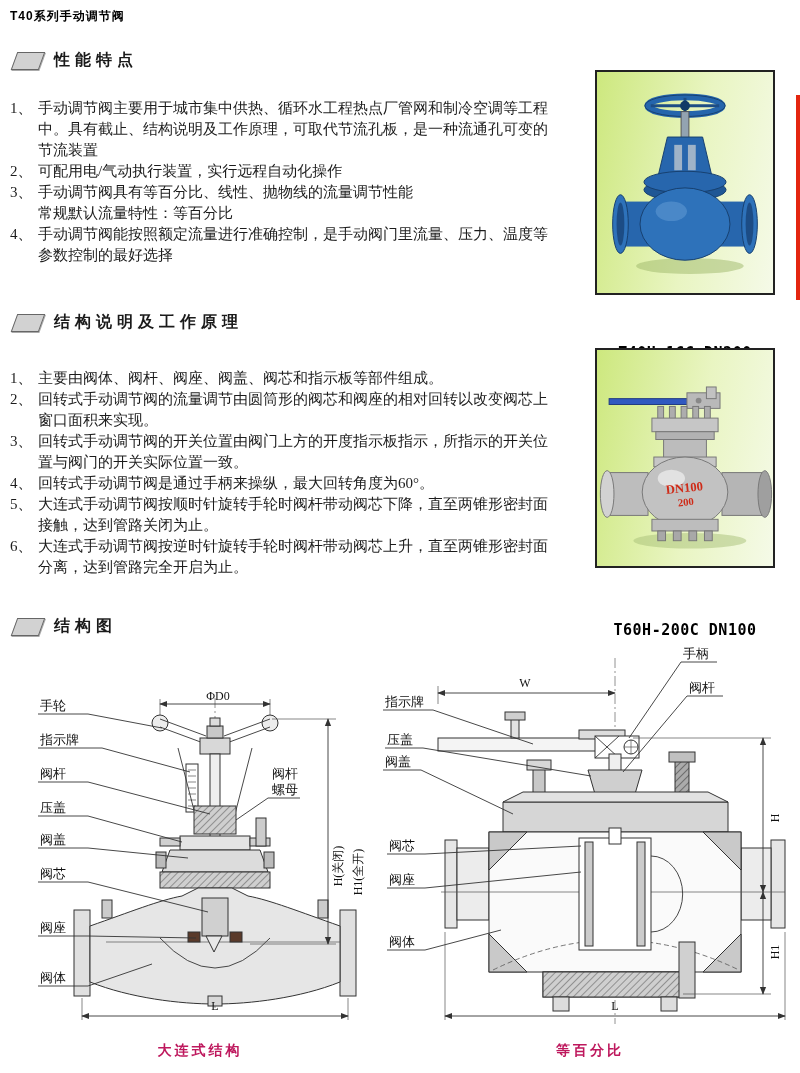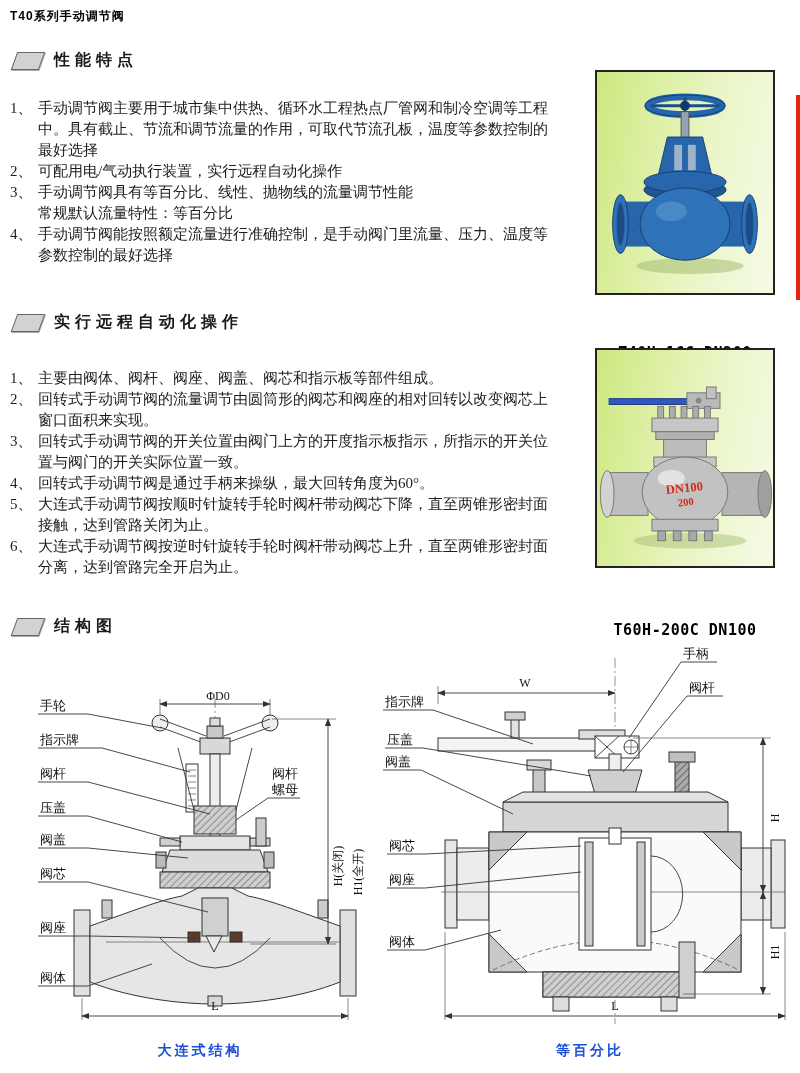--- a/index.html
+++ b/index.html
@@ -18,21 +18,21 @@
   .li .num{flex:none;width:28px;}
   .li .txt{flex:1;width:510px;}
   .photo{left:595px;width:180px;height:225px;border:2px solid #222;box-sizing:border-box;
         background:linear-gradient(100deg,#cde87e 0%,#e9f5c2 55%,#f5fae8 100%);}
   .photo svg{display:block;width:100%;height:100%;}
   .photo-cap{left:595px;width:180px;text-align:center;
         font-family:"DejaVu Sans Mono","Liberation Mono",monospace;
         font-size:15px;font-weight:bold;letter-spacing:0.5px;color:#000;}
   .red-edge{left:796px;top:95px;width:4px;height:205px;background:#e4250f;}
   .diag-cap{top:1042px;width:240px;text-align:center;font-size:14px;font-weight:bold;
-        letter-spacing:3px;font-family:"Liberation Sans","DejaVu Sans",sans-serif;color:#1d4ed8;}
+        letter-spacing:3px;font-family:"Liberation Sans","DejaVu Sans",sans-serif;color:#be185d;}
   svg text{font-family:"Liberation Serif","DejaVu Serif",serif;font-size:13px;fill:#111;}
   svg text.dim{font-size:12px;}
   .ln{stroke:#333;stroke-width:0.9;fill:none;}
   .thin{stroke:#555;stroke-width:0.7;fill:none;}
   .cl{stroke:#777;stroke-width:0.8;fill:none;stroke-dasharray:10 3 2 3;}
   .dash{stroke:#555;stroke-width:0.8;fill:none;stroke-dasharray:5 3;}
 </style>
 </head>
 <body>
 
@@ -41,21 +41,21 @@
   <div class="abs page-title">T40系列手动调节阀</div>
 
   <div class="abs sec-head" style="left:14px;top:50px;">
     <div class="para-icon"></div>
     <div class="t">性能特点</div>
   </div>
 
   <div class="abs list" style="left:10px;top:98px;">
     <div class="li">
       <span class="num">1、</span>
-      <span class="txt">手动调节阀主要用于城市集中供热、循环水工程热点厂管网和制冷空调等工程中。具有截止、节流和调节流量的作用，可取代节流孔板，温度等参数控制的最好选择</span>
+      <span class="txt">手动调节阀主要用于城市集中供热、循环水工程热点厂管网和制冷空调等工程中。具有截止、结构说明及工作原理，可取代节流孔板，是一种流通孔可变的节流装置</span>
     </div>
     <div class="li">
       <span class="num">2、</span>
       <span class="txt">可配用电/气动执行装置，实行远程自动化操作</span>
     </div>
     <div class="li">
       <span class="num">3、</span>
       <span class="txt">手动调节阀具有等百分比、线性、抛物线的流量调节性能</span>
     </div>
     <div class="li">
@@ -63,21 +63,21 @@
       <span class="txt">常规默认流量特性：等百分比</span>
     </div>
     <div class="li">
       <span class="num">4、</span>
       <span class="txt">手动调节阀能按照额定流量进行准确控制，是手动阀门里流量、压力、温度等参数控制的最好选择</span>
     </div>
   </div>
 
   <div class="abs sec-head" style="left:14px;top:312px;">
     <div class="para-icon"></div>
-    <div class="t">实行远程自动化操作</div>
+    <div class="t">结构说明及工作原理</div>
   </div>
 
   <div class="abs list" style="left:10px;top:368px;">
     <div class="li">
       <span class="num">1、</span>
       <span class="txt">主要由阀体、阀杆、阀座、阀盖、阀芯和指示板等部件组成。</span>
     </div>
     <div class="li">
       <span class="num">2、</span>
       <span class="txt">回转式手动调节阀的流量调节由圆筒形的阀芯和阀座的相对回转以改变阀芯上窗口面积来实现。</span>

